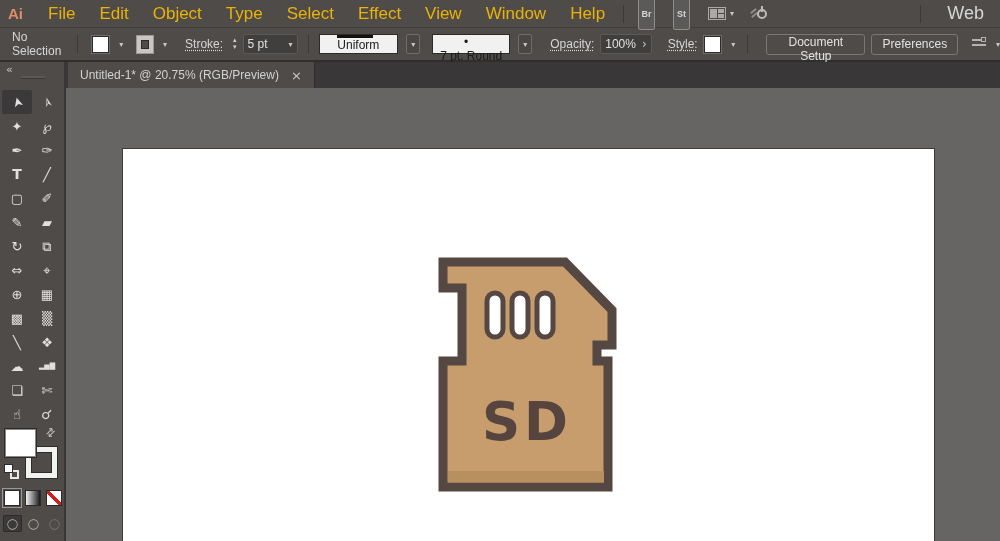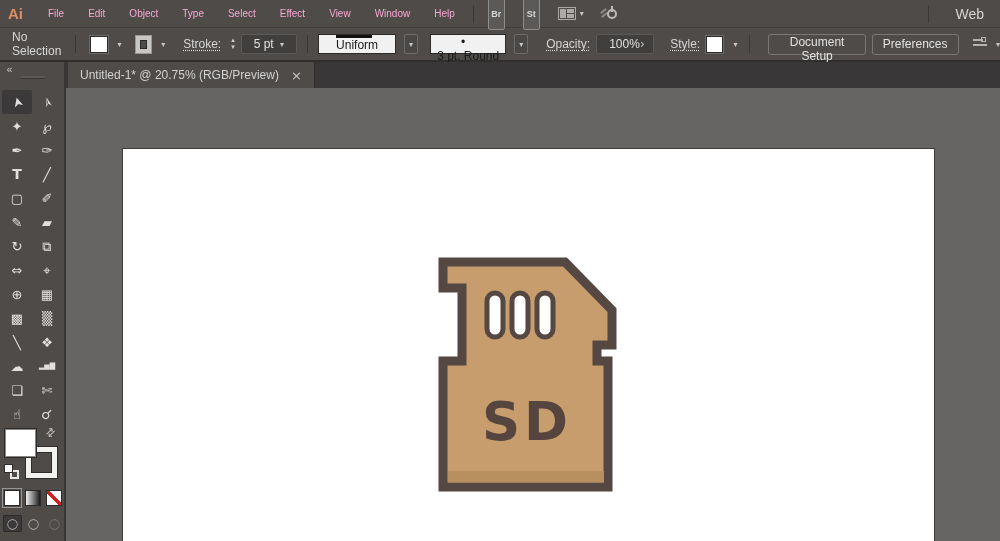--- a/index.html
+++ b/index.html
@@ -5,51 +5,51 @@
   * { margin:0; padding:0; box-sizing:border-box; }
   html,body { width:1000px; height:541px; overflow:hidden; background:#4E4B49;
     font-family:"Liberation Sans","DejaVu Sans",sans-serif; font-size:12px; color:#D8D8D8;
     -webkit-font-smoothing:antialiased; }
   .glyph { font-family:"DejaVu Sans",sans-serif; }
 
   
   .menu-bar { height:28px; background:#4E4B49; border-bottom:1px solid #413F3D;
     display:flex; align-items:center; padding-left:8px; }
   .ai-logo { color:#E08E64; font-weight:bold; font-size:15px; width:28px; }
-  .menu-item { padding:0 12px; font-size:10px; color:#f9a8d4; cursor:default; }
+  .menu-item { padding:0 12px; font-size:17px; color:#eab308; cursor:default; }
   .vsep { width:1px; height:18px; background:#5E5C5A; border-left:1px solid #3B3937; }
   .sq-btn { width:17px; height:32px; border:1px solid #8F8D8B; background:#5C5A58;
     color:#D6D6D6; font-size:9px; font-weight:bold; display:flex; align-items:center;
     justify-content:center; border-radius:2px; }
   .chev { color:#C9C7C5; font-size:8px; margin-left:4px; }
   .layout-icon { width:18px; height:13px; border:1px solid #ACAAA8; display:flex; padding:1px; gap:1px; }
   .layout-icon .l { flex:1; background:#ACAAA8; }
   .layout-icon .r { flex:1; display:flex; flex-direction:column; gap:1px; }
   .layout-icon .r i { flex:1; background:#ACAAA8; display:block; }
   .power-icon { position:relative; width:15px; height:15px; }
   .power-icon .ring { position:absolute; left:3px; top:3px; width:10px; height:10px;
     border:2px solid #BDBBB9; border-radius:50%; }
   .power-icon .stem { position:absolute; left:7px; top:0; width:2px; height:6px; background:#BDBBB9; }
   .power-icon .l1,.power-icon .l2 { position:absolute; width:7px; height:2px; background:#8D8B89;
     transform:rotate(-40deg); }
   .power-icon .l1 { left:-4px; top:4px; } .power-icon .l2 { left:-3px; top:8px; }
-  .workspace { margin:0 16px 0 26px; font-size:14px; color:#D6D6D6; }
+  .workspace { margin:0 16px 0 26px; font-size:18px; color:#D6D6D6; }
 
   
   .control-bar { height:34px; background:#4E4B49; border-bottom:2px solid #302E2D;
     display:flex; align-items:center; padding-left:12px; gap:6px; }
   .ub { text-decoration:underline dotted; text-underline-offset:2px; color:#D6D6D6; }
   .swatch { width:20px; height:17px; background:#FFFFFF; border:1px solid #2B2B2B;
     box-shadow:0 0 0 1px #6E6C6A; }
   .stroke-ind { width:17px; height:17px; border:4px solid #C9C7C5; background:transparent;
     box-shadow:0 0 0 1px #2B2B2B, inset 0 0 0 1px #2B2B2B; outline:1px solid #9A9896; }
   .stepper { display:flex; flex-direction:column; justify-content:center; line-height:7px;
     font-size:7px; color:#CFCFCF; margin-left:4px; }
   .dark-field { height:20px; background:#413F3E; border:1px solid #5C5A58; border-radius:2px;
-    display:flex; align-items:center; padding:0 12px; color:#E0E0E0; }
+    display:flex; align-items:center; padding:0 4px; color:#E0E0E0; }
   .white-dd { height:20px; background:#F1F1F1; border:1px solid #2B2B2B; display:flex;
     align-items:center; color:#1A1A1A; padding:0 6px;flex-direction:column; }
   .dd-chev { width:16px; height:20px; border:1px solid #6E6C6A; border-radius:2px;
     display:flex; align-items:center; justify-content:center; color:#C9C7C5; font-size:8px;
     margin-left:2px; background:#4A4846; }
   .stroke-line { width:36px; height:3px; background:#111; margin-right:7px; }
   .ctl-btn { height:21px; border:1px solid #7A7876; border-radius:3px; background:transparent;
     color:#E2E2E2; font-size:12px; padding:0 10px; font-family:inherit; }
   .align-icon { position:relative; width:16px; height:14px; }
   .align-icon i { position:absolute; background:#B5B3B1; display:block; }
@@ -163,21 +163,21 @@
       <span class="glyph" style="font-size:8px; color:#C9C7C5">▾</span>
     </span>
     <span class="vsep" style="margin-left:4px"></span>
     <span class="white-dd" style="width:90px; margin-left:4px">
       <span class="stroke-line"></span>
       <span>Uniform</span>
     </span>
     <span class="dd-chev glyph">▾</span>
     <span class="white-dd" style="width:88px; margin-left:6px">
       <span style="margin-right:10px">•</span>
-      <span>3 pt. Round</span>
+      <span>7 pt. Round</span>
     </span>
     <span class="dd-chev glyph">▾</span>
     <span class="ub" style="margin-left:12px">Opacity:</span>
     <span class="dark-field" style="width:58px; justify-content:space-between">
       <span>100%</span>
       <span class="glyph" style="color:#C9C7C5">›</span>
     </span>
     <span class="ub" style="margin-left:10px">Style:</span>
     <span class="swatch"></span>
     <span class="chev glyph">▾</span>

